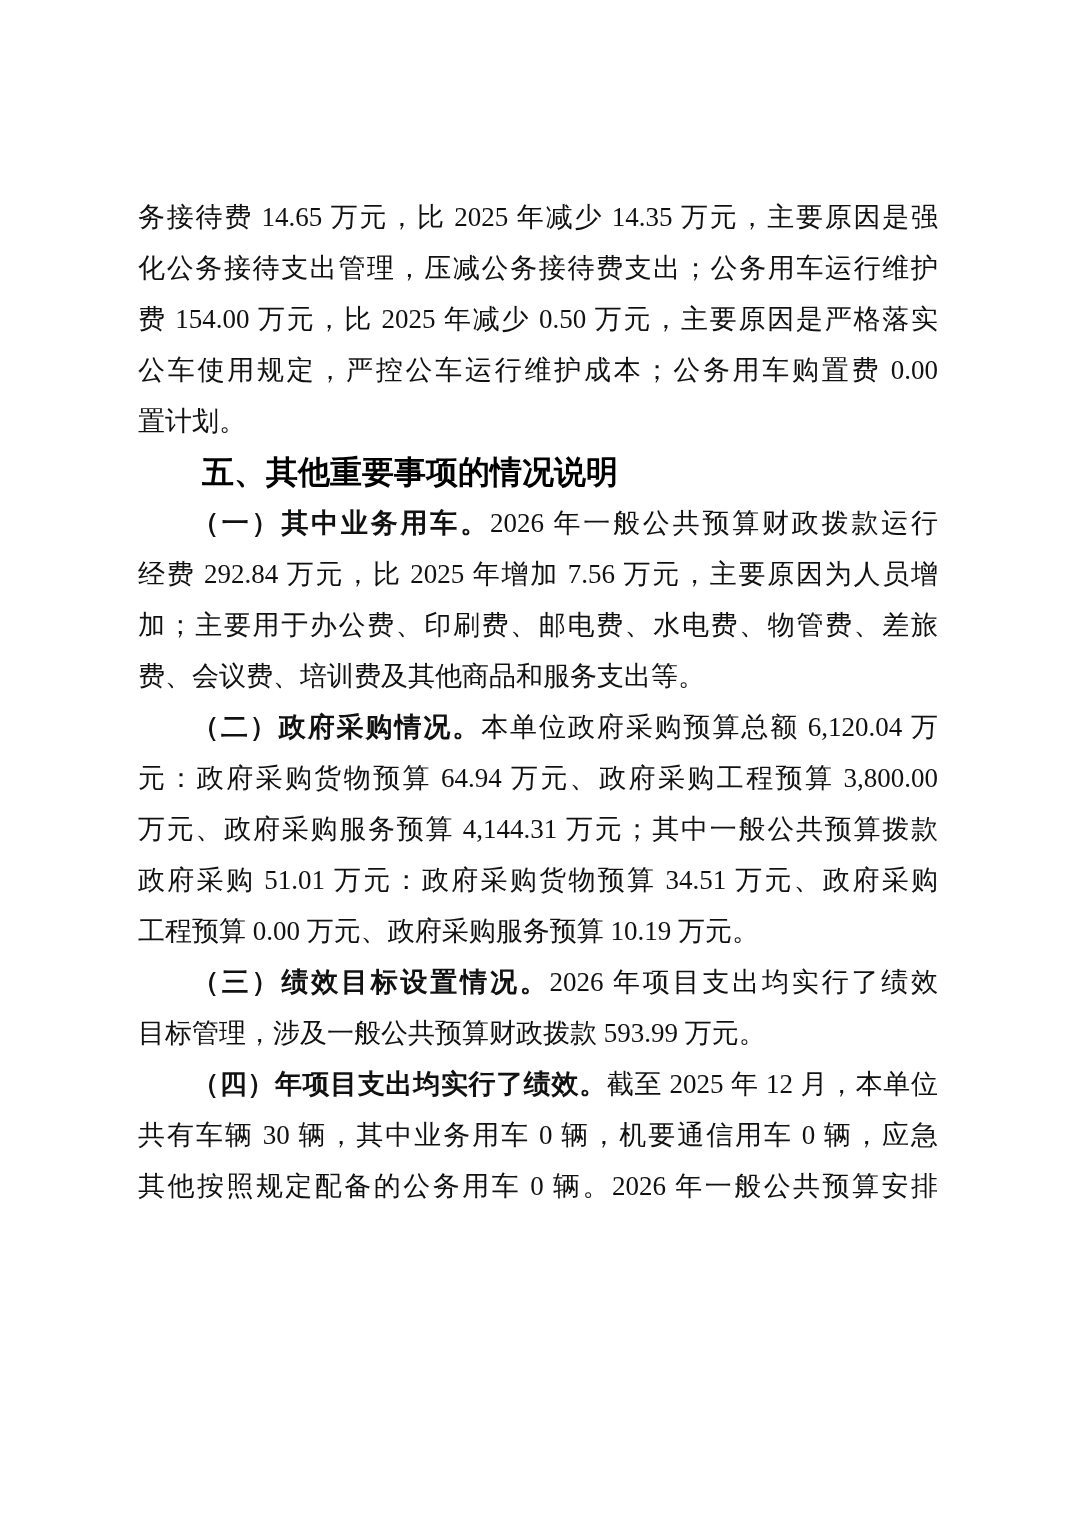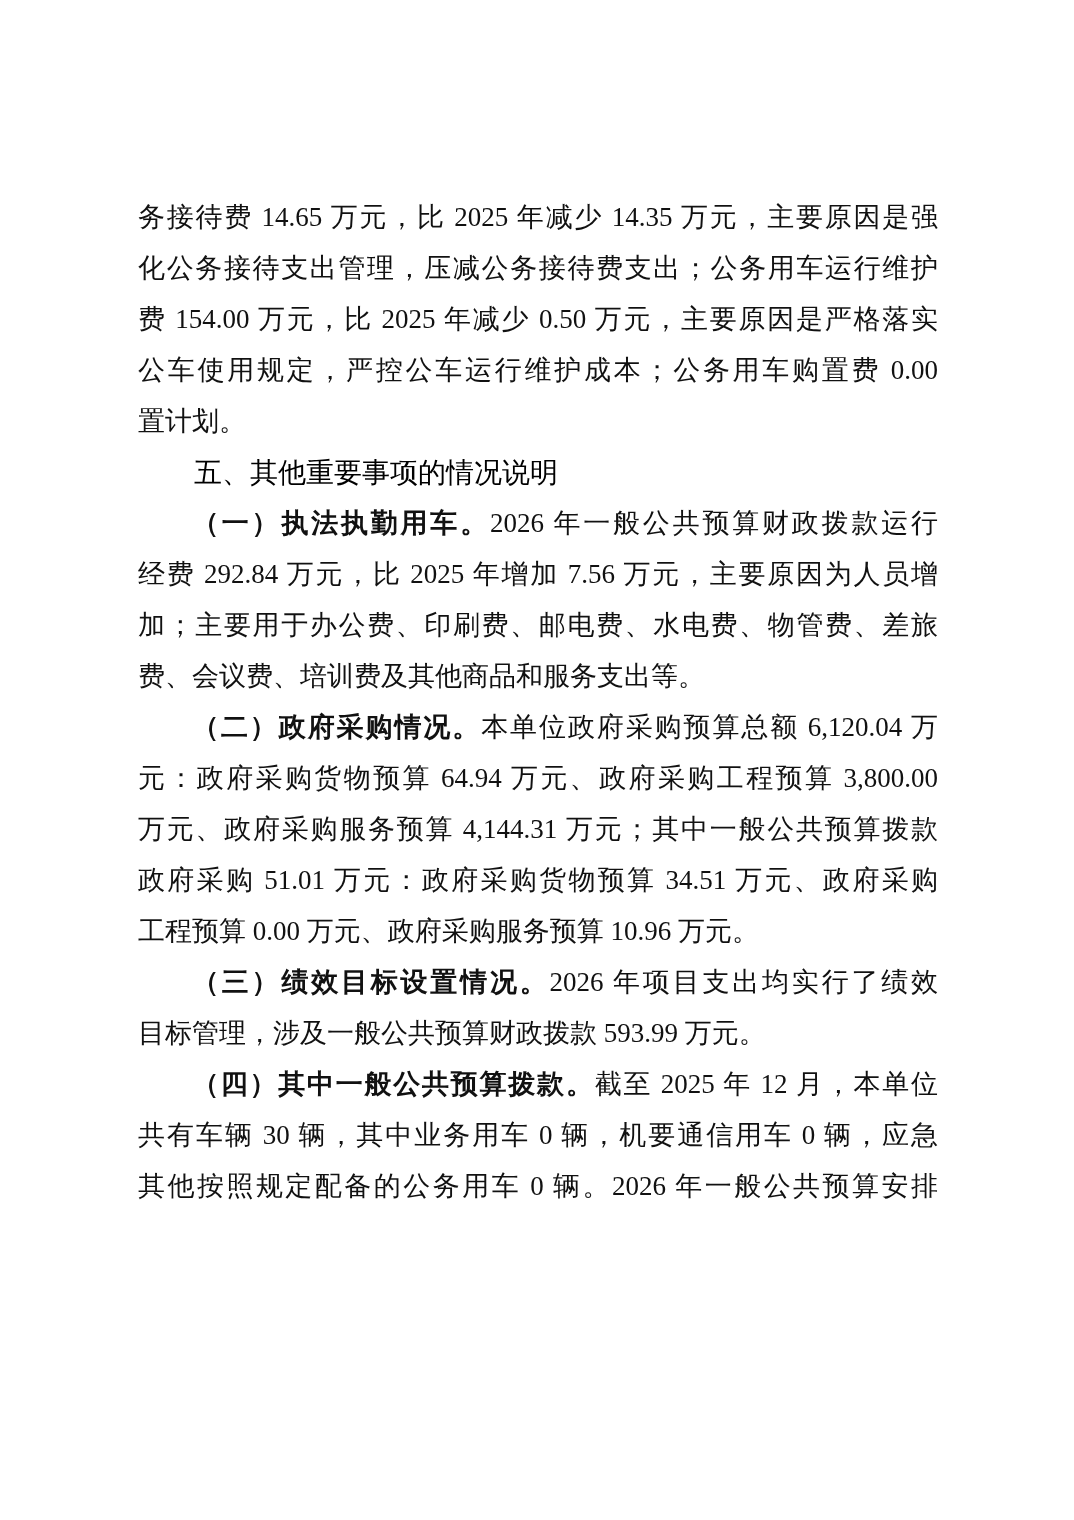--- a/index.html
+++ b/index.html
@@ -29,22 +29,22 @@
     white-space: nowrap;
   }
   .line.no-just {
     text-align-last: left;
   }
   .line.indent {
     text-indent: 2em;
   }
   .line.heading {
     font-family: "Liberation Sans", sans-serif;
-    font-weight: 400;
-    font-size: 28px;
+    font-weight: 700;
+    font-size: 32px;
     text-align-last: left;
     color: #000000;
   }
   .bold-lead {
     font-weight: 700;
   }
   .footer {
     position: absolute;
     left: 170px;
     top: 1330px;
@@ -58,29 +58,29 @@
 <body>
 
 <div class="page">
   <div class="text-body">
       <div class="line"><span>务接待费 14.65 万元，比 2025 年减少 14.35 万元，主要原因是强</span></div>
       <div class="line"><span>化公务接待支出管理，压减公务接待费支出；公务用车运行维护</span></div>
       <div class="line"><span>费 154.00 万元，比 2025 年减少 0.50 万元，主要原因是严格落实</span></div>
       <div class="line"><span>公车使用规定，严控公车运行维护成本；公务用车购置费 0.00</span></div>
       <div class="line no-just"><span>置计划。</span></div>
       <div class="line heading indent no-just"><span>五、其他重要事项的情况说明</span></div>
-      <div class="line indent"><span class="bold-lead">（一）执法执勤用车。</span><span>2026 年一般公共预算财政拨款运行</span></div>
+      <div class="line indent"><span class="bold-lead">（一）其中业务用车。</span><span>2026 年一般公共预算财政拨款运行</span></div>
       <div class="line"><span>经费 292.84 万元，比 2025 年增加 7.56 万元，主要原因为人员增</span></div>
       <div class="line"><span>加；主要用于办公费、印刷费、邮电费、水电费、物管费、差旅</span></div>
       <div class="line no-just"><span>费、会议费、培训费及其他商品和服务支出等。</span></div>
       <div class="line indent"><span class="bold-lead">（二）政府采购情况。</span><span>本单位政府采购预算总额 6,120.04 万</span></div>
       <div class="line"><span>元：政府采购货物预算 64.94 万元、政府采购工程预算 3,800.00</span></div>
       <div class="line"><span>万元、政府采购服务预算 4,144.31 万元；其中一般公共预算拨款</span></div>
       <div class="line"><span>政府采购 51.01 万元：政府采购货物预算 34.51 万元、政府采购</span></div>
-      <div class="line no-just"><span>工程预算 0.00 万元、政府采购服务预算 10.96 万元。</span></div>
+      <div class="line no-just"><span>工程预算 0.00 万元、政府采购服务预算 10.19 万元。</span></div>
       <div class="line indent"><span class="bold-lead">（三）绩效目标设置情况。</span><span>2026 年项目支出均实行了绩效</span></div>
       <div class="line no-just"><span>目标管理，涉及一般公共预算财政拨款 593.99 万元。</span></div>
-      <div class="line indent"><span class="bold-lead">（四）其中一般公共预算拨款。</span><span>截至 2025 年 12 月，本单位</span></div>
+      <div class="line indent"><span class="bold-lead">（四）年项目支出均实行了绩效。</span><span>截至 2025 年 12 月，本单位</span></div>
       <div class="line"><span>共有车辆 30 辆，其中业务用车 0 辆，机要通信用车 0 辆，应急</span></div>
       <div class="line"><span>其他按照规定配备的公务用车 0 辆。2026 年一般公共预算安排</span></div>
     </div>
   <div class="footer">— 4 —</div>
 </div>
 
 </body></html>

